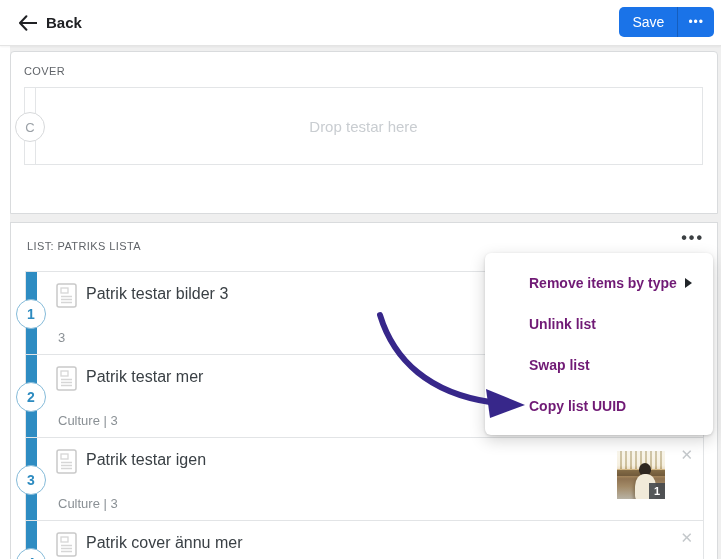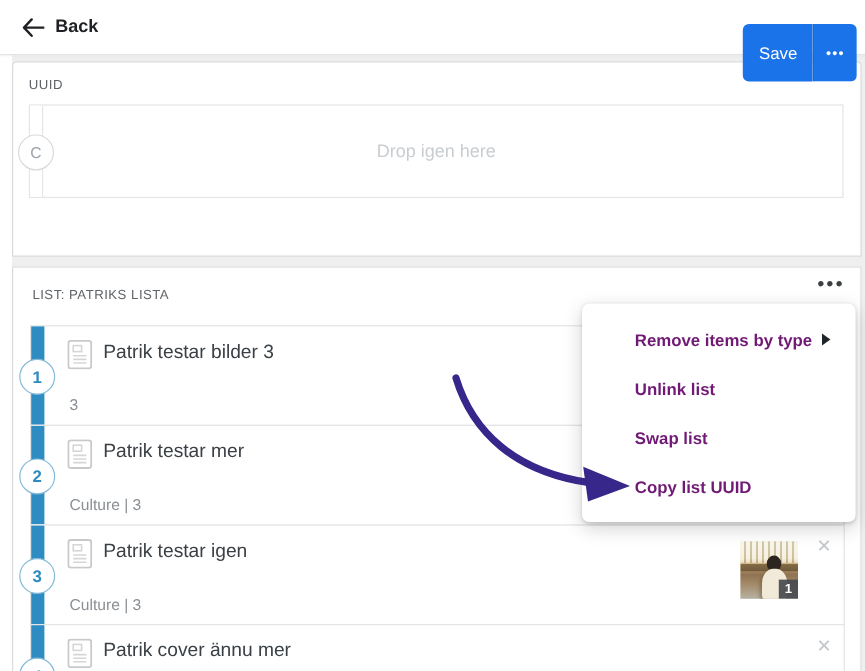--- a/index.html
+++ b/index.html
@@ -6,21 +6,21 @@
   html,body { width:721px; height:559px; overflow:hidden; background:#fff;
     font-family:"Liberation Sans", sans-serif; }
 
   
   .topbar { position:absolute; left:0; top:0; width:721px; height:46px; background:#fff;
     border-bottom:1px solid #e4e4e4; box-shadow:0 1px 2px rgba(0,0,0,.05); z-index:5;
     display:flex; align-items:center; }
   .back-btn { display:flex; align-items:center; gap:9px; margin-left:18px;
     font-size:15px; font-weight:bold; color:#202124; cursor:pointer; background:none; border:none;
     font-family:"Liberation Sans", sans-serif; }
-  .split-btn { position:absolute; right:7px; top:20px; height:48px; display:flex;margin-left:34px; }
+  .split-btn { position:absolute; right:7px; top:7px; height:30px; display:flex;margin-left:34px; }
   .save-btn { background:#1a73e8; color:#fff; border:none; border-radius:5px 0 0 5px;
     font-size:14px; padding:0 13px; cursor:pointer; font-family:"Liberation Sans", sans-serif; }
   .more-btn { background:#1a73e8; color:#fff; border:none; border-left:1px solid rgba(0,0,0,.18);
     border-radius:0 5px 5px 0; font-size:12px; letter-spacing:1px; padding:0 10px; cursor:pointer;
     font-family:"Liberation Sans", sans-serif; }
 
   
   .content-bg { position:absolute; left:10px; top:46px; right:0; bottom:0; background:#efefef; }
 
   
@@ -95,25 +95,25 @@
   <div class="split-btn">
     <button class="save-btn">Save</button>
     <button class="more-btn">•••</button>
   </div>
 </div>
 
 <div class="content-bg"></div>
 
 <div class="pkg-card">
   <div class="cover-sec">
-    <div class="sec-label">UUID</div>
+    <div class="sec-label">COVER</div>
     <div class="dropzone">
       <div class="rail"></div>
       <div class="c-badge">C</div>
-      <span class="drop-hint">Drop igen here</span>
+      <span class="drop-hint">Drop testar here</span>
     </div>
   </div>
 </div>
 
 <div class="list-panel">
   <div class="list-head">
     <span class="sec-label">LIST: PATRIKS LISTA</span>
     <button class="kebab">•••</button>
   </div>
   <div class="items">

